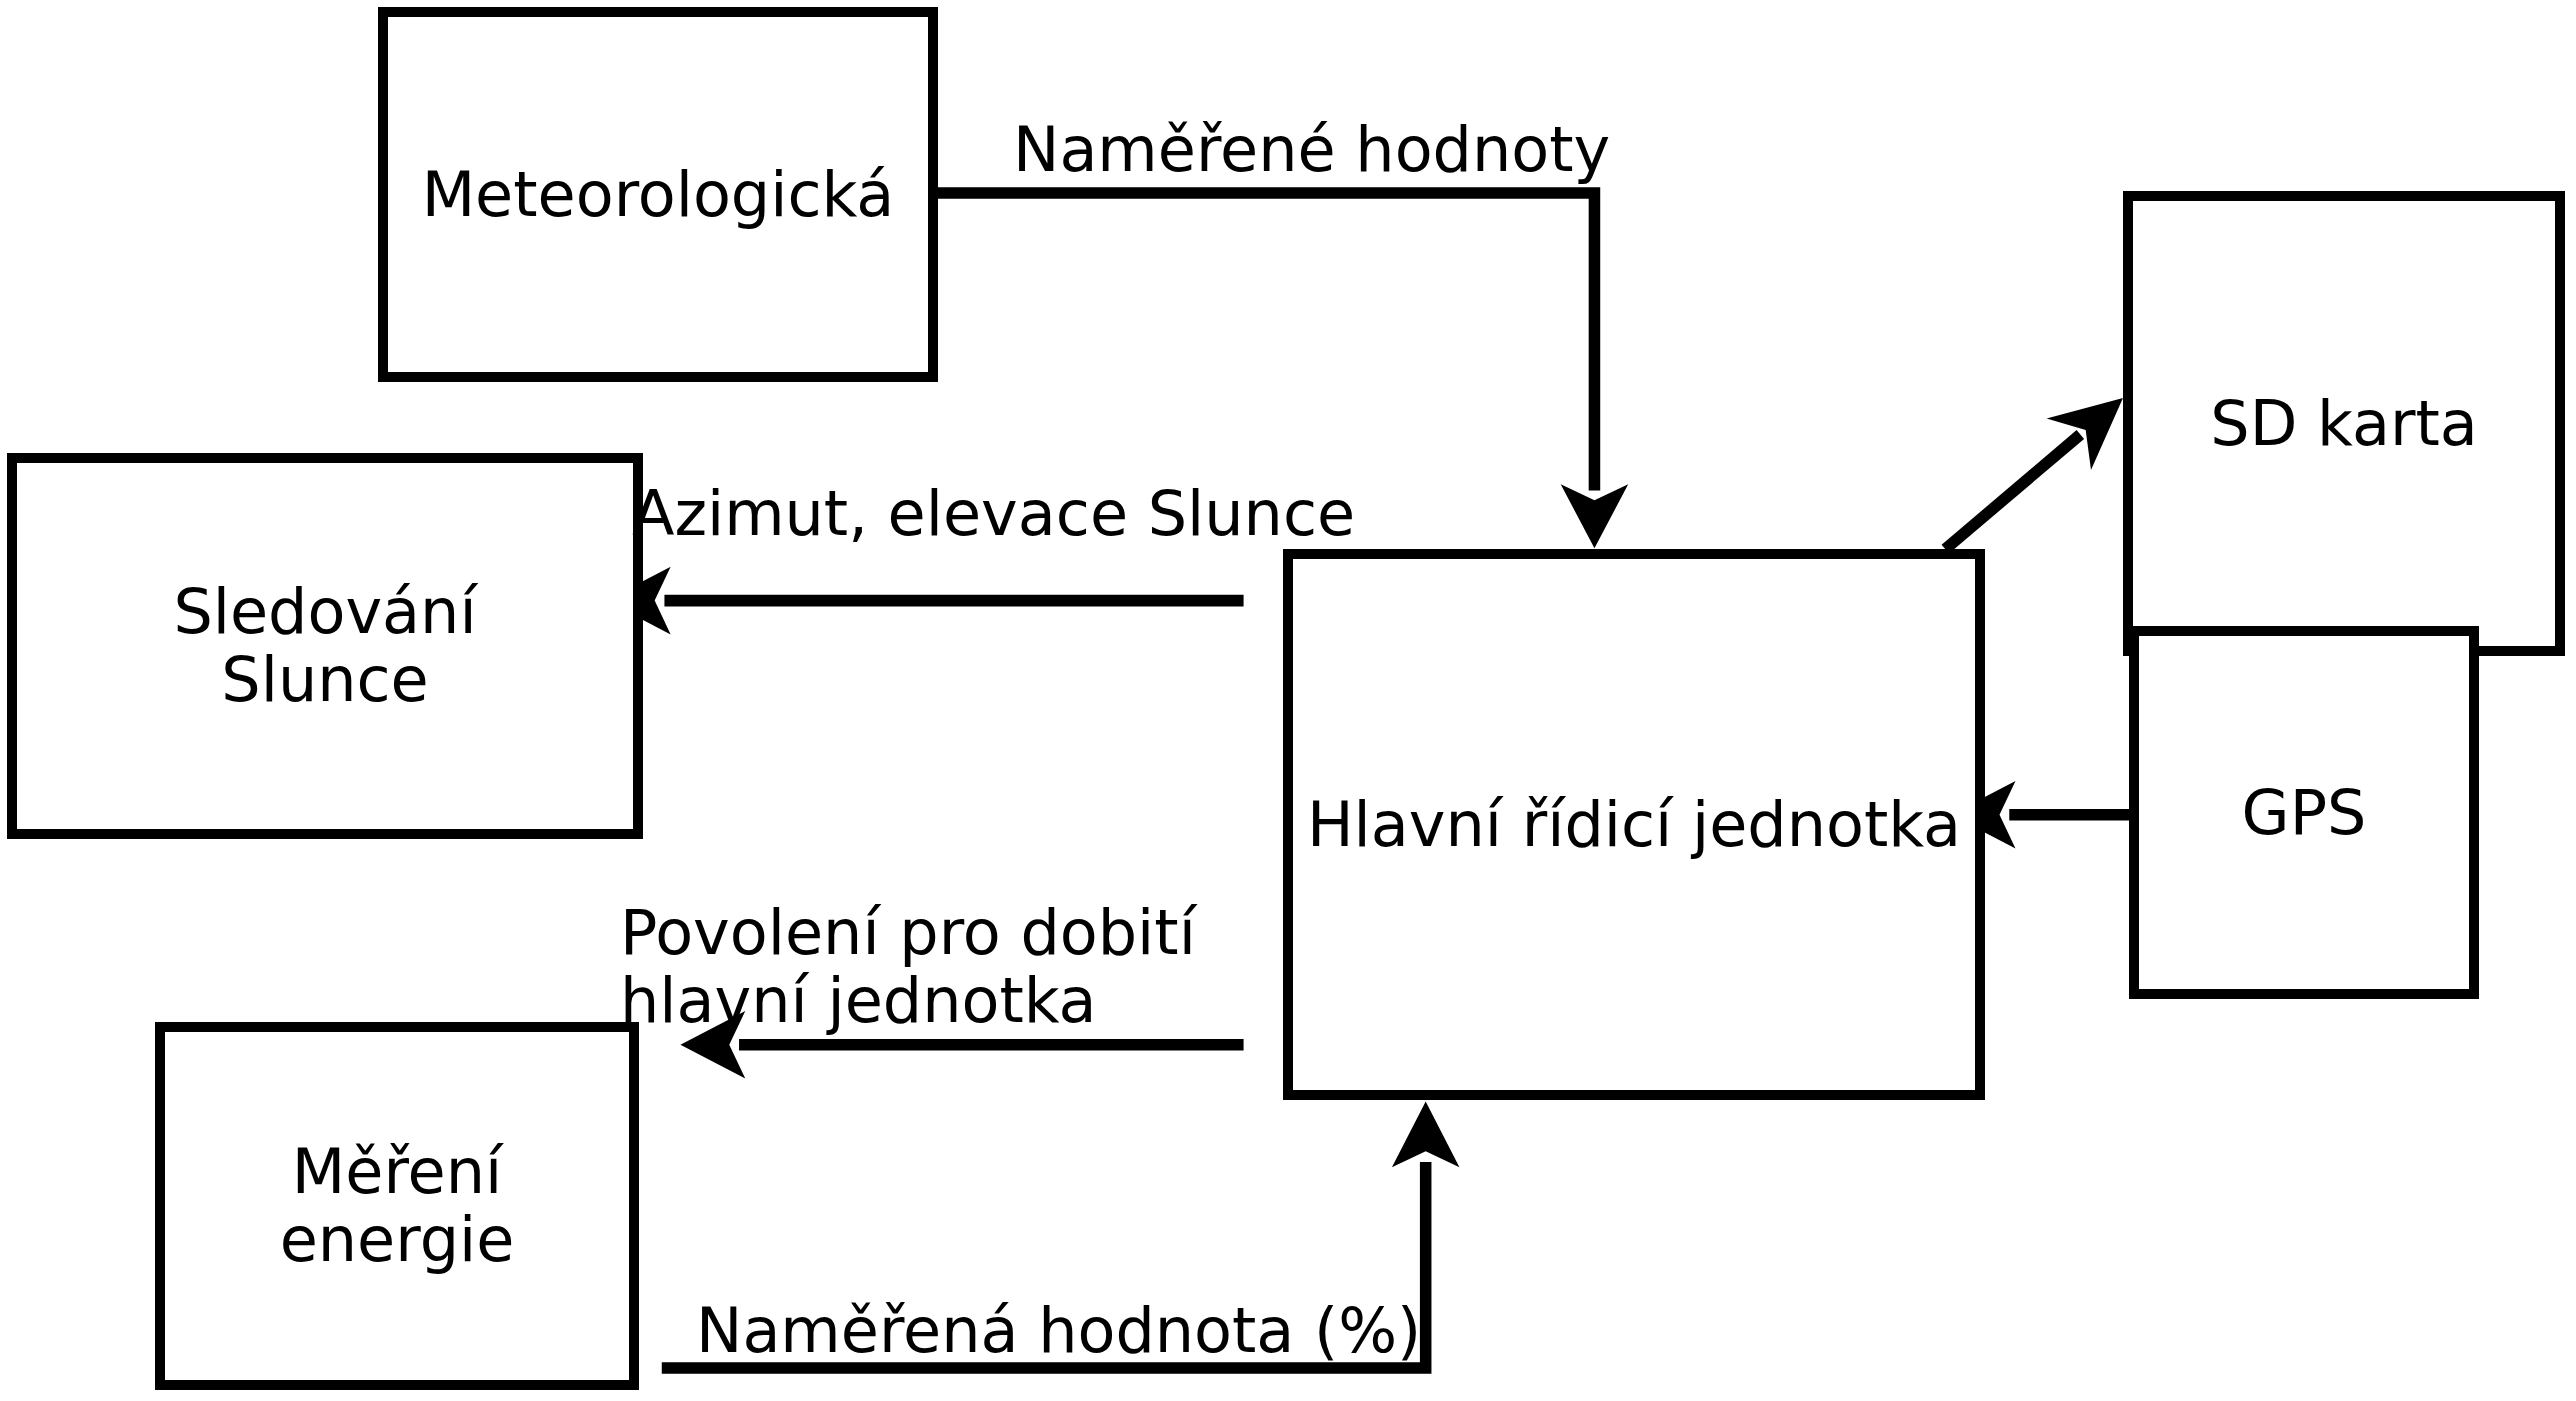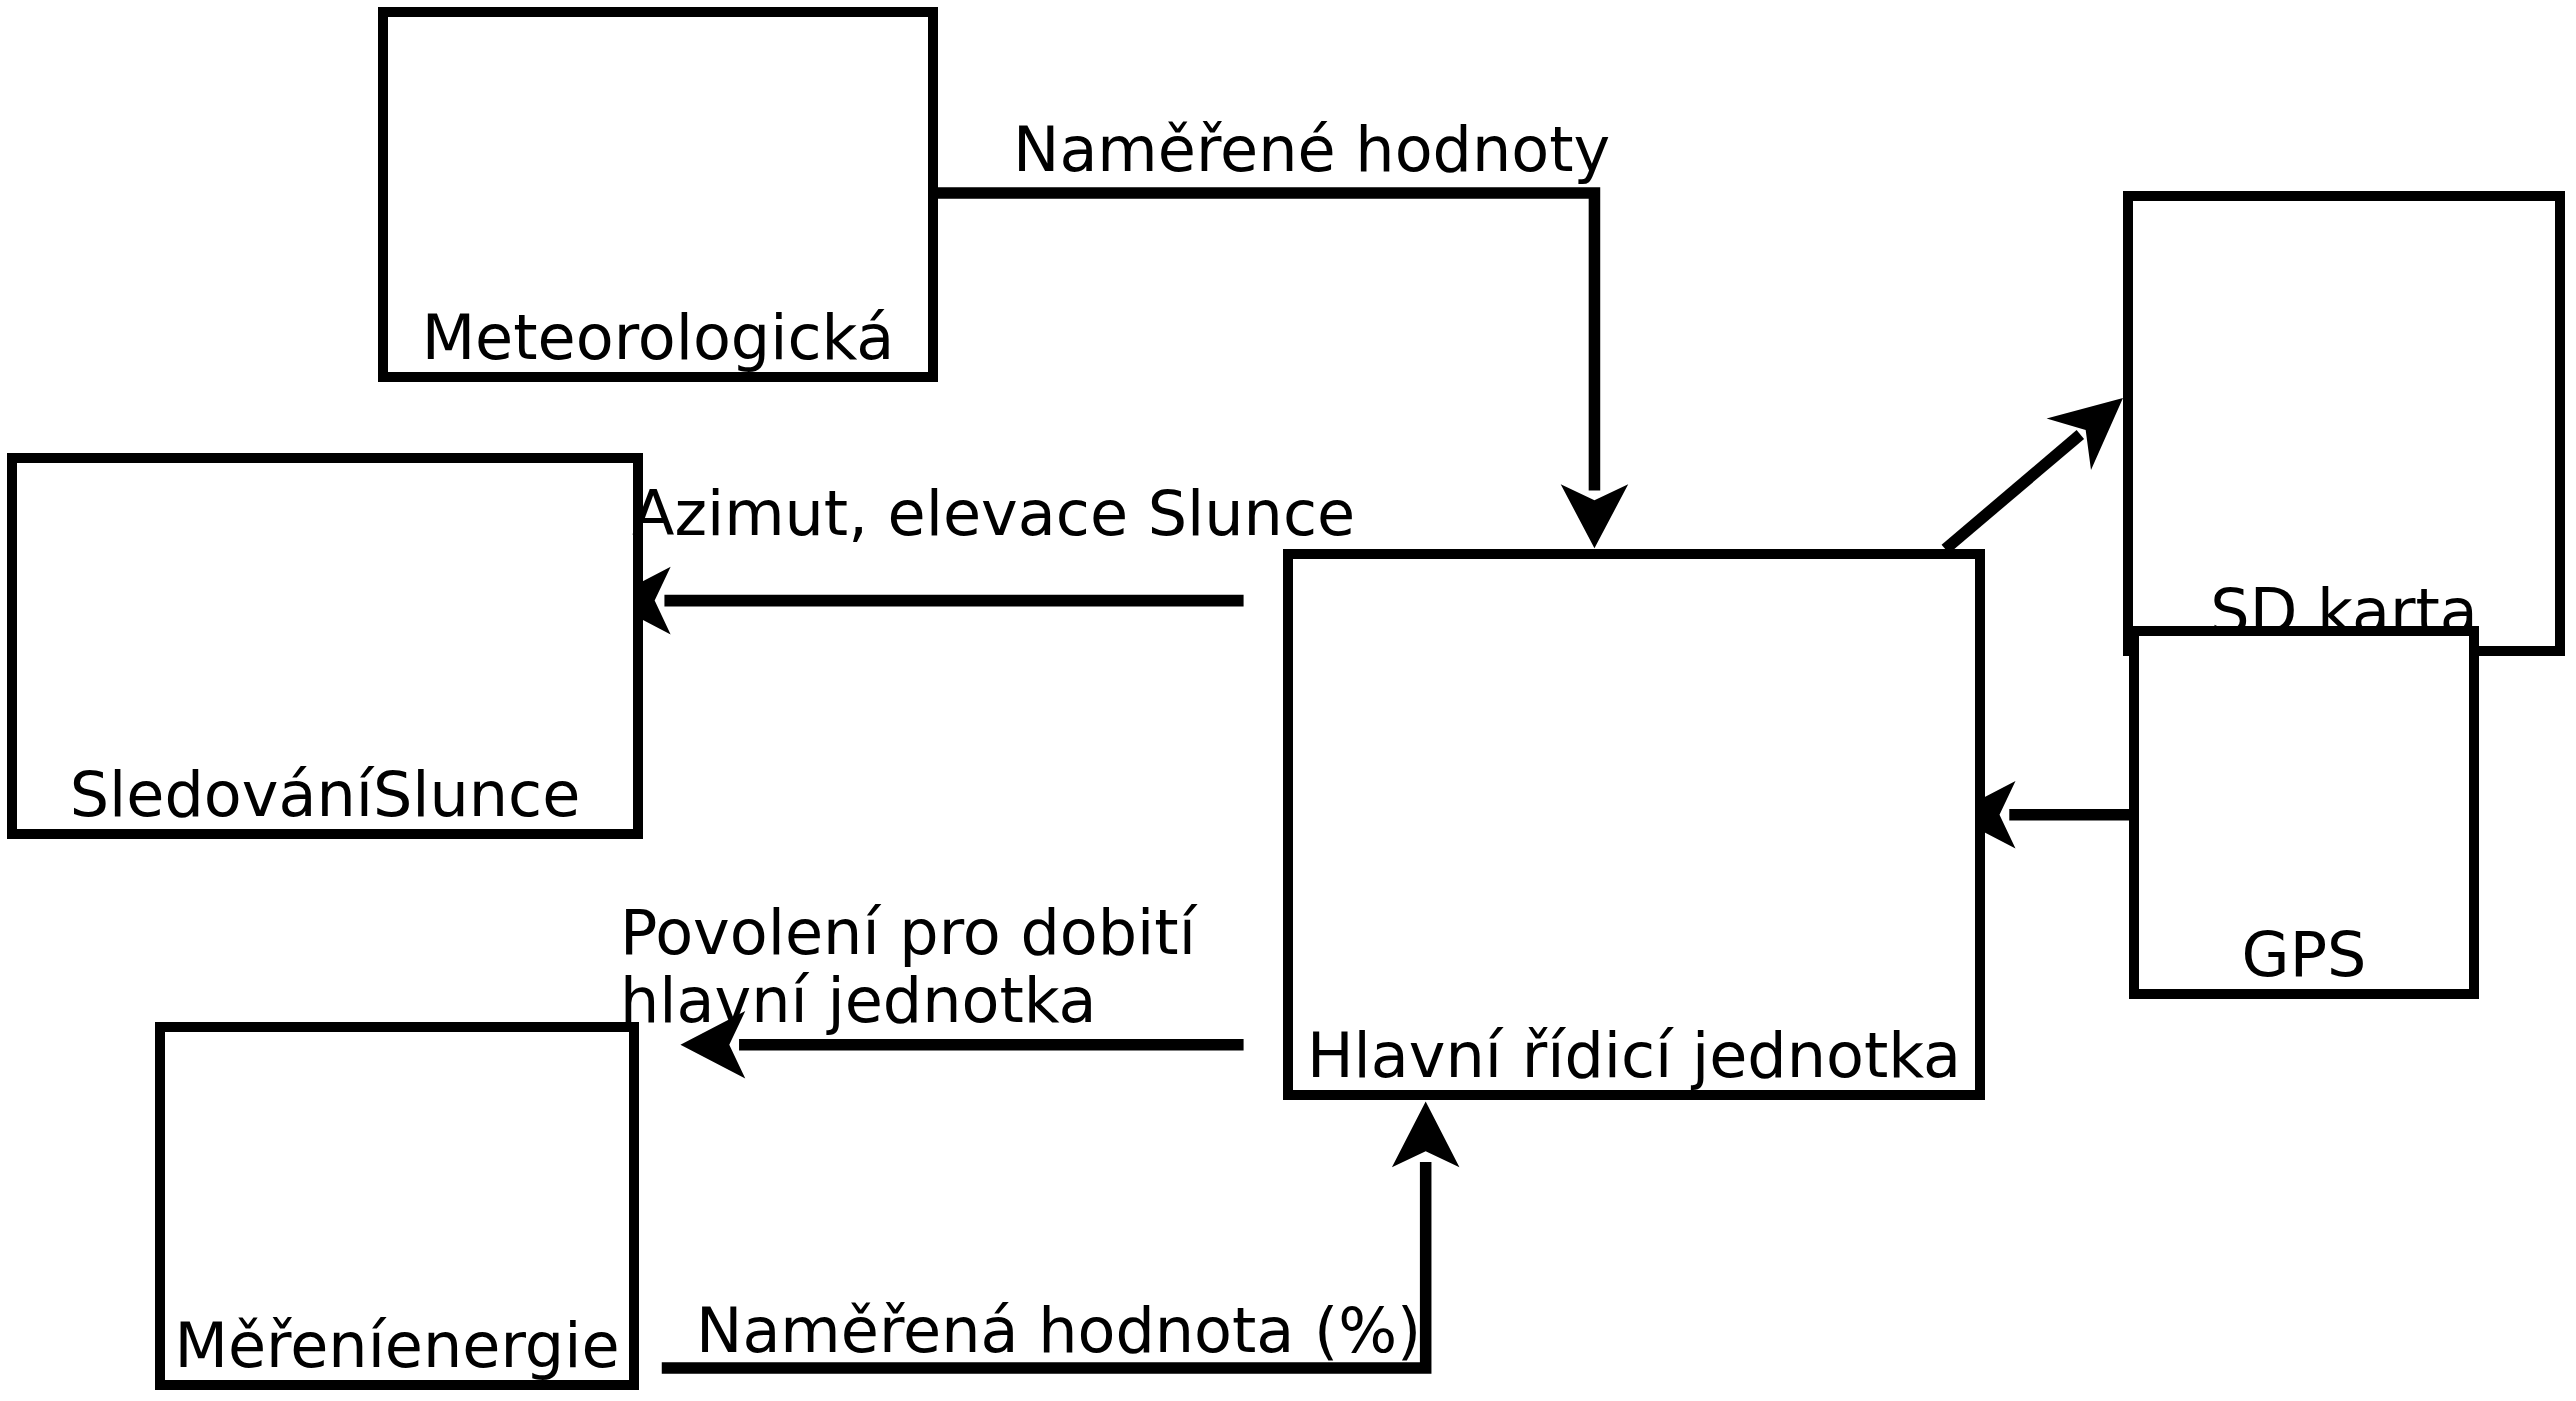--- a/index.html
+++ b/index.html
@@ -15,22 +15,22 @@
     font-family: "DejaVu Sans", "Liberation Sans", sans-serif;
     color: #000000;
     overflow: hidden;
   }
   .box {
     position: absolute;
     box-sizing: border-box;
     border: 10.7px solid #000000;
     background: #ffffff;
     display: flex;
-    flex-direction: row;
-    align-items: flex-end;
+    flex-direction: column;
+    align-items: center;
     justify-content: center;
     text-align: center;
     font-size: 62px;
     line-height: 68px;
     white-space: nowrap;
   }
   #box-meteo     { left: 378px;  top: 7px;    width: 560px; height: 375px; }
   #box-sd        { left: 2123px; top: 191px;  width: 442px; height: 465px; }
   #box-sledovani { left: 7px;    top: 453px;  width: 636px; height: 386px; }
   #box-hlavni    { left: 1244px; top: 549px;  width: 702px; height: 551px; margin-left: 39px; }

